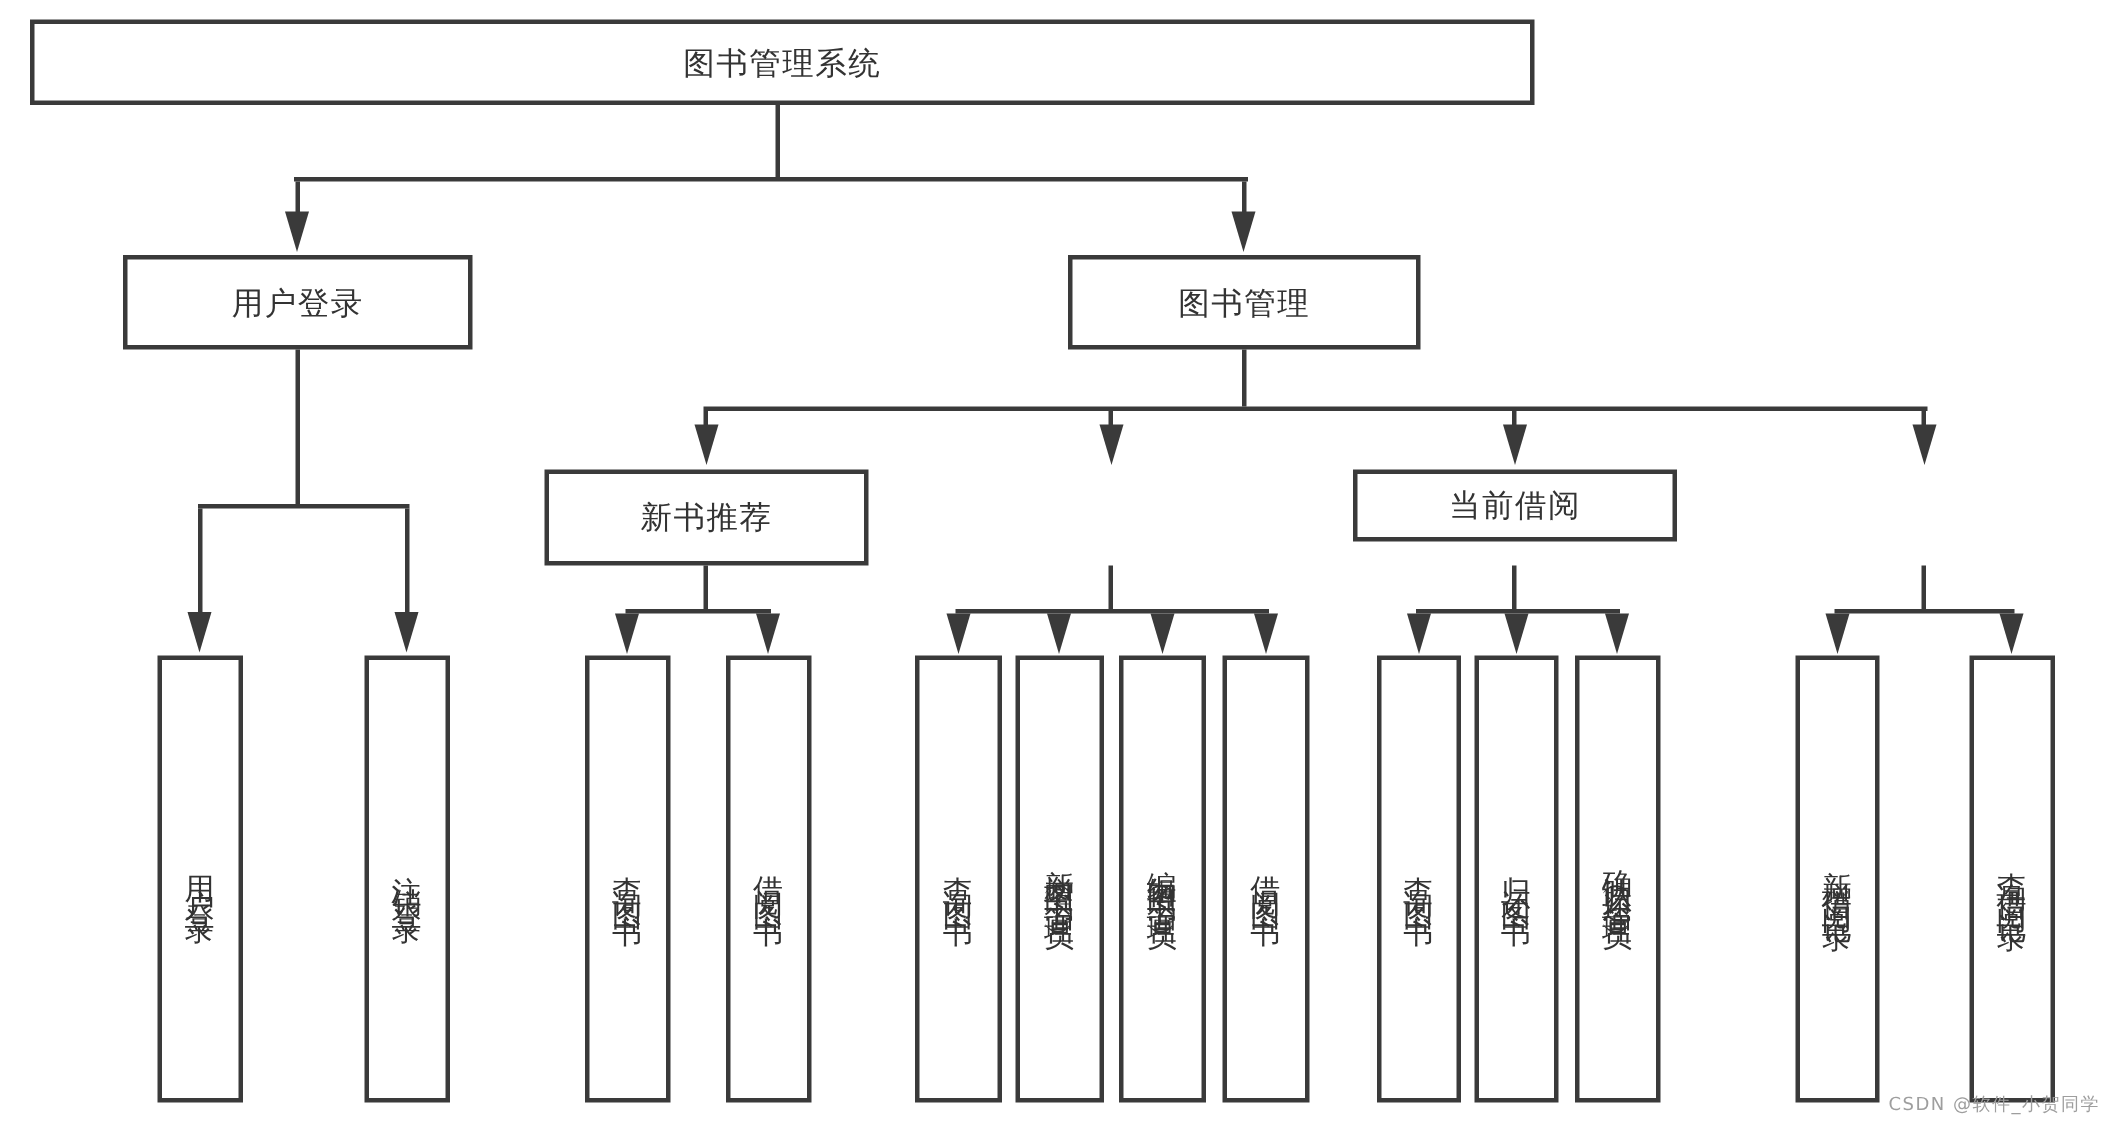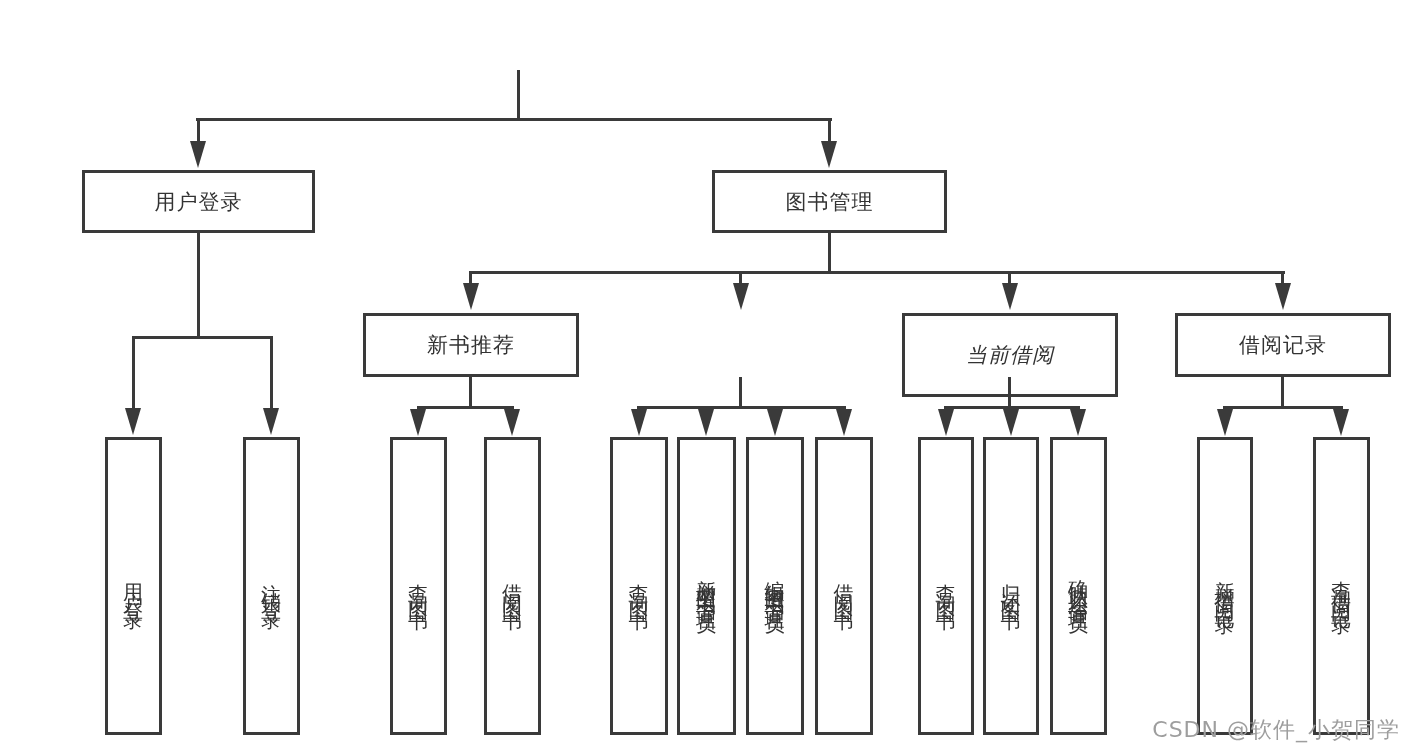--- a/index.html
+++ b/index.html
@@ -27,35 +27,35 @@
     font-size:20px;letter-spacing:9px;line-height:1;
   }
   .ln{position:absolute;background:var(--line);}
   .arrow{
     position:absolute;width:0;height:0;
     border-left:8px solid transparent;border-right:8px solid transparent;
     border-top:27px solid var(--line);
   }
   .watermark{
     position:absolute;right:5px;bottom:2px;color:var(--wm);
-    font-size:22px;letter-spacing:1px;z-index:5;white-space:nowrap;
+    font-size:12px;letter-spacing:1px;z-index:5;white-space:nowrap;
   }
 </style>
 </head>
 <body>
 
 <div class="stage">
 
+  <div class="hbox" style="left:20px;top:13px;width:1003px;height:57px;">图书管理系统</div>
 
   <div class="hbox" style="left:82px;top:170px;width:233px;height:63px;">用户登录</div>
   <div class="hbox" style="left:363px;top:313px;width:216px;height:64px;">新书推荐</div>
 
   <div class="hbox" style="left:712px;top:170px;width:235px;height:63px;">图书管理</div>
-  <div class="hbox" style="left:902px;top:313px;width:216px;height:84px;font-style:italic;">当前借阅</div>
-  <div class="hbox" style="left:1175px;top:313px;width:216px;height:64px;">借阅记录</div>
+  <div class="hbox" style="left:902px;top:313px;width:216px;height:48px;">当前借阅</div>
 
   <div class="vbox" style="left:105px;top:437px;width:57px;height:298px;">用户登录</div>
   <div class="vbox" style="left:243px;top:437px;width:57px;height:298px;">注销登录</div>
 
   <div class="vbox" style="left:390px;top:437px;width:57px;height:298px;">查询图书</div>
   <div class="vbox" style="left:484px;top:437px;width:57px;height:298px;">借阅图书</div>
 
   <div class="vbox" style="left:610px;top:437px;width:58px;height:298px;">查询图书</div>
   <div class="vbox" style="left:677px;top:437px;width:59px;height:298px;letter-spacing:5px;">新增图书（管理员）</div>
   <div class="vbox" style="left:746px;top:437px;width:58px;height:298px;letter-spacing:5px;">编辑图书（管理员）</div>

